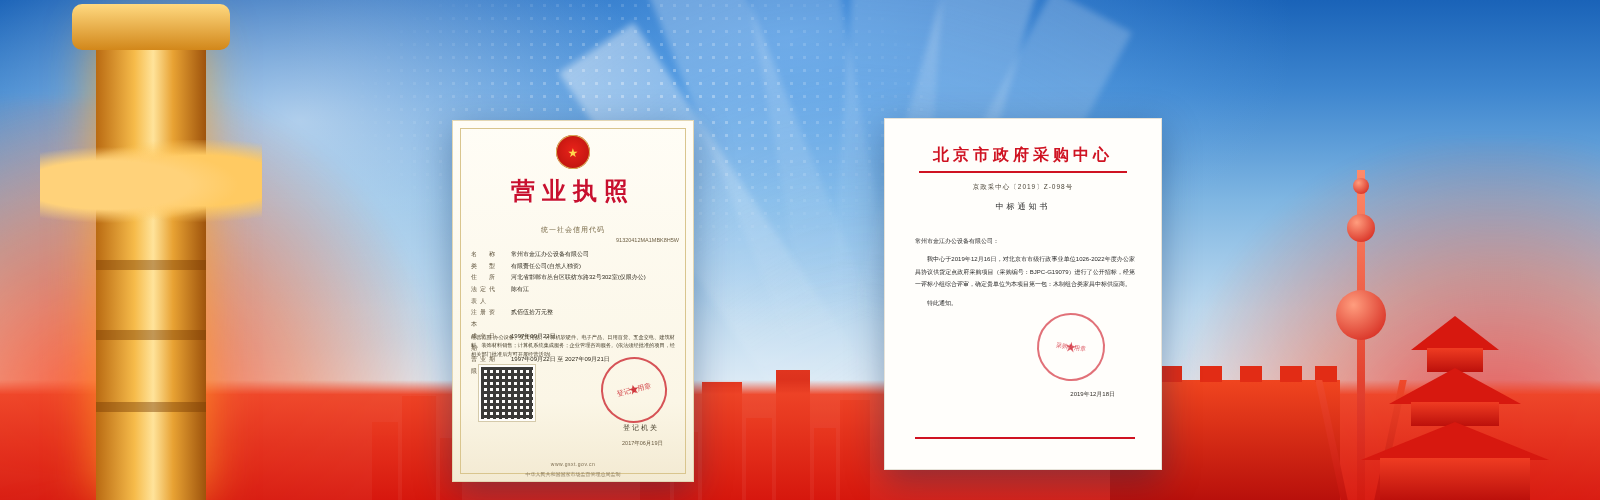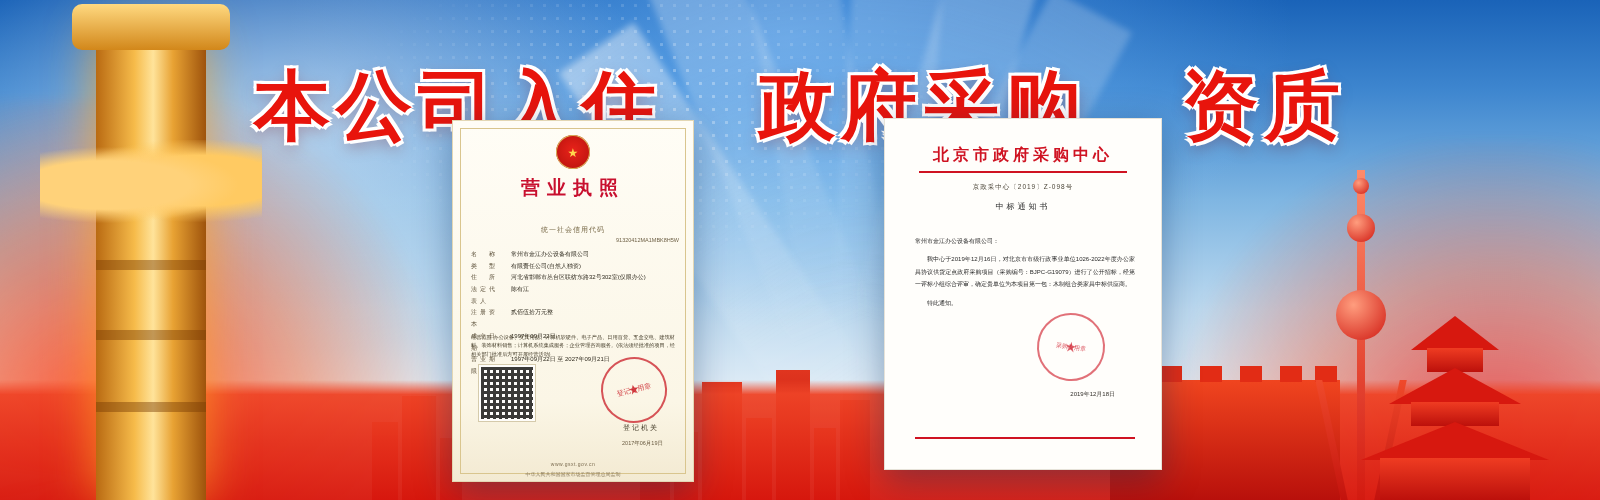--- a/index.html
+++ b/index.html
@@ -118,21 +118,21 @@
   .emblem{
     position:absolute;left:50%;top:14px;transform:translateX(-50%);
     width:34px;height:34px;border-radius:50%;
     background:radial-gradient(circle at 50% 45%,#e8231a,#b4100c);
     box-shadow:0 0 0 1px #d8b25a inset;
   }
   .emblem .star{position:absolute;left:50%;top:52%;transform:translate(-50%,-50%);color:#ffd84d;font-size:12px;line-height:1;}
   .lic-title{
     position:absolute;left:0;right:0;top:54px;text-align:center;
     font-family:"DejaVu Sans","Liberation Sans",sans-serif;
-    font-size:19px;font-weight:bold;letter-spacing:7px;color:#c8102e;
+    font-size:24px;font-weight:bold;letter-spacing:7px;color:#c8102e;
     text-shadow:0 1px 0 rgba(255,255,255,.8);
   }
   .lic-sub{position:absolute;left:0;right:0;top:88px;text-align:center;font-size:10px;color:#b4252a;letter-spacing:2px;}
   .lic-band{position:absolute;left:24px;right:24px;top:104px;text-align:center;font-size:7px;color:#7a6b4a;letter-spacing:1px;}
   .lic-code{position:absolute;right:14px;top:116px;font-size:5.5px;color:#6d5f44;}
   .lic-rows{position:absolute;left:18px;right:14px;top:128px;font-size:6px;color:#3b3222;line-height:1.95;}
   .lic-rows .r{display:flex;gap:6px;}
   .lic-rows .k{width:34px;color:#5b4f38;letter-spacing:3px;flex:none;}
   .lic-rows .v{flex:1;color:#2f2a1e;}
   .lic-scope{position:absolute;left:18px;right:14px;top:212px;font-size:5.2px;color:#4a422f;line-height:1.6;}
@@ -238,27 +238,20 @@
 
   <div class="temple">
     <div class="roof" style="bottom:150px;border-left-width:44px;border-right-width:44px;border-bottom-width:34px;"></div>
     <div class="body" style="bottom:128px;width:56px;height:24px;"></div>
     <div class="roof" style="bottom:96px;border-left-width:66px;border-right-width:66px;border-bottom-width:36px;"></div>
     <div class="body" style="bottom:74px;width:88px;height:24px;"></div>
     <div class="roof" style="bottom:40px;border-left-width:94px;border-right-width:94px;border-bottom-width:38px;"></div>
     <div class="body" style="bottom:0;width:150px;height:42px;"></div>
   </div>
 
-  <div class="headline">
-    <span>本公司入住</span>
-    <span class="gap"></span>
-    <span>政府采购</span>
-    <span class="gap"></span>
-    <span>资质</span>
-  </div>
 
   <div class="doc doc-license">
     <div class="lic-inner"></div>
     <div class="emblem">
       <span class="star">★</span>
     </div>
     <div class="lic-title">营业执照</div>
     <div class="lic-band">统一社会信用代码</div>
     <div class="lic-code">91320412MA1MBK8H5W</div>
     <div class="lic-rows">

